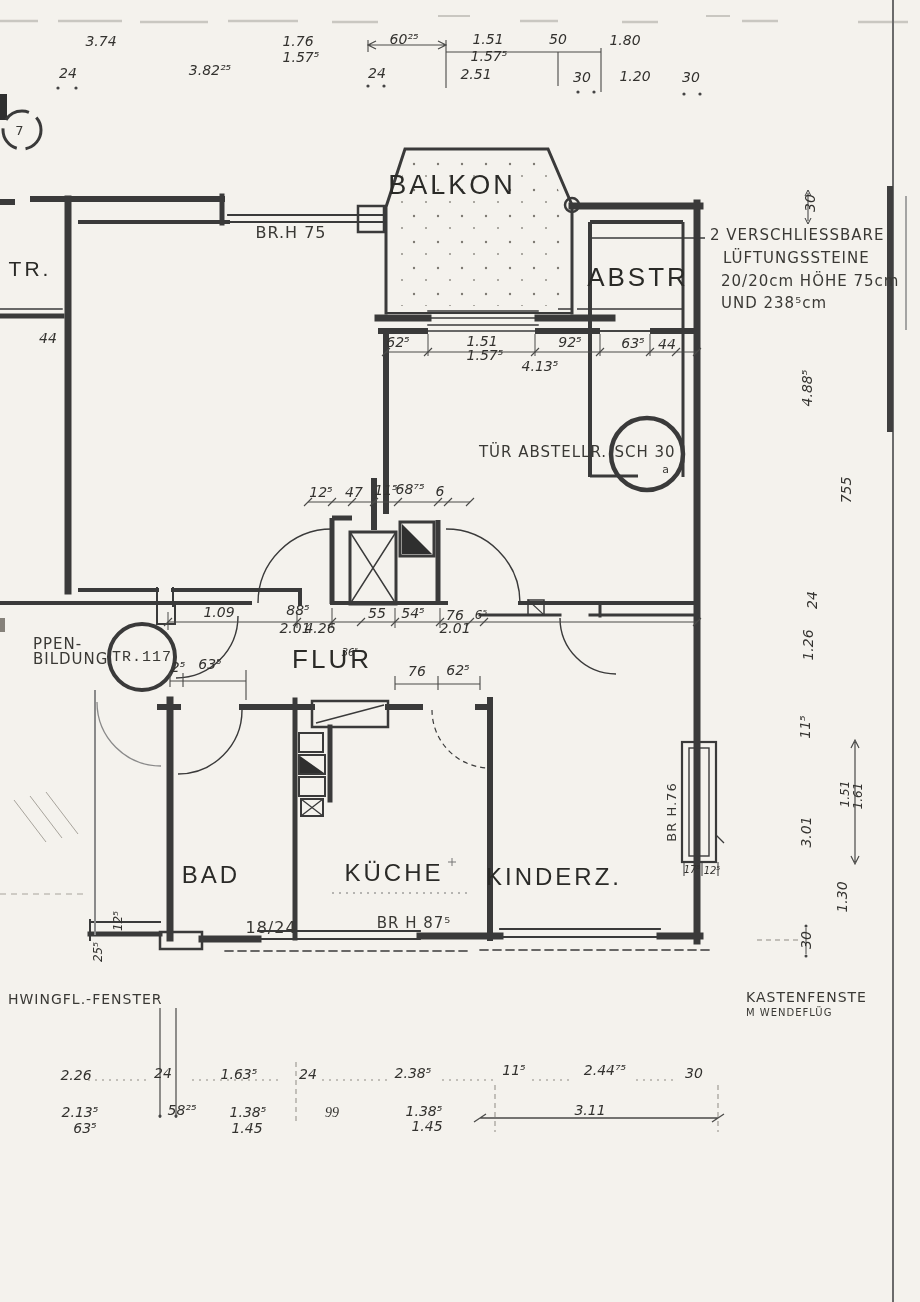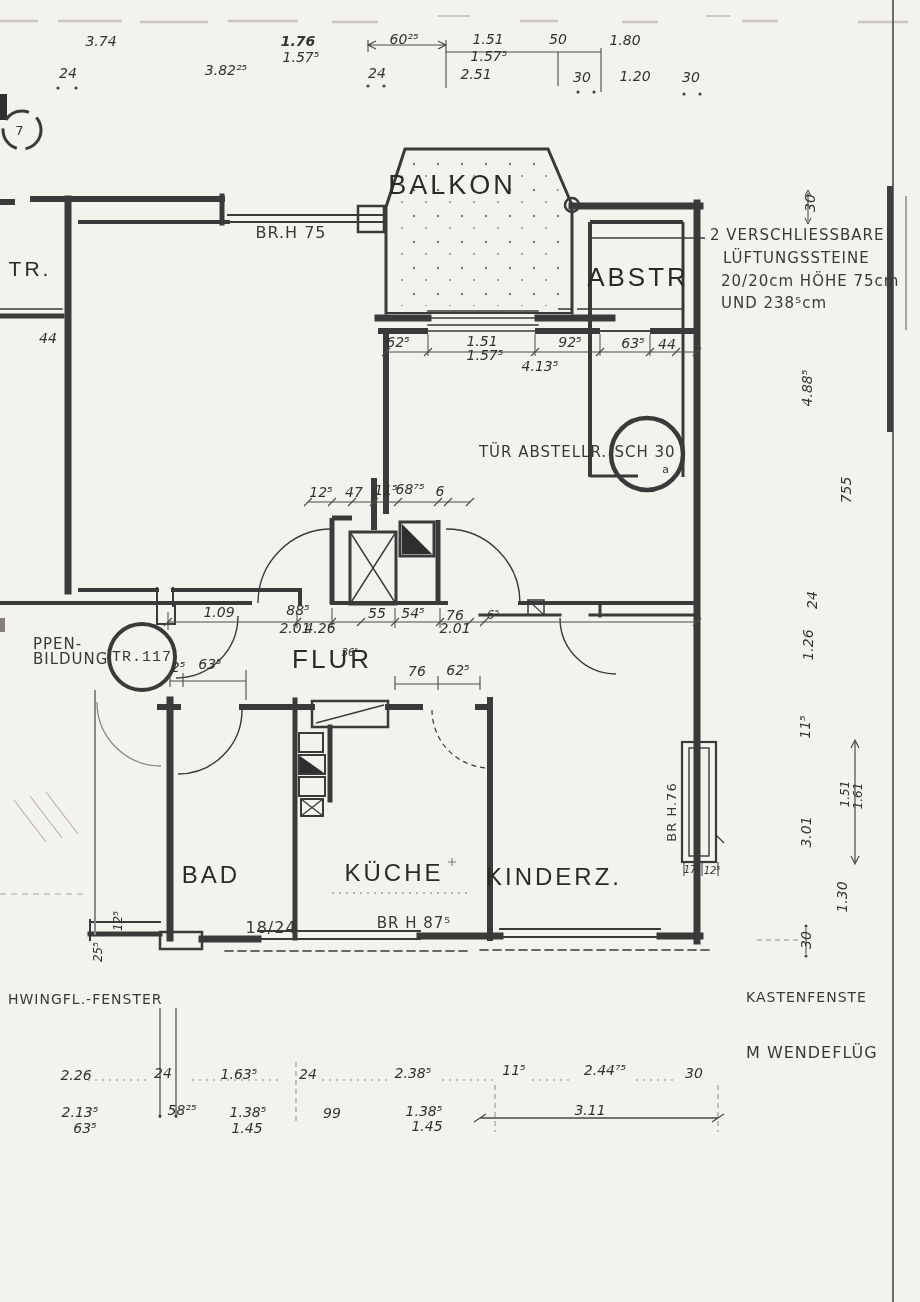--- a/index.html
+++ b/index.html
@@ -219,36 +219,36 @@
       <div class="lbl ann left" style="left: 721px; top: 281px; font-size: 15px; transform: translate(0px, -50%) rotate(0deg);">20/20cm HÖHE 75cm</div>
       <div class="lbl ann left" style="left: 721px; top: 303px; font-size: 15px; transform: translate(0px, -50%) rotate(0deg);">UND 238⁵cm</div>
       <div class="lbl ann" style="left: 543px; top: 452px; font-size: 15px; transform: translate(-50%, -50%) rotate(0deg);">TÜR ABSTELLR.</div>
       <div class="lbl ann" style="left: 645px; top: 452px; font-size: 15px; transform: translate(-50%, -50%) rotate(0deg);">SCH 30</div>
       <div class="lbl ann" style="left: 666px; top: 469px; font-size: 11px; transform: translate(-50%, -50%) rotate(0deg);">a</div>
       <div class="lbl ann" style="left: 142px; top: 657px; font-size: 15px; transform: translate(-50%, -50%) rotate(0deg); font-family: Liberation Mono, monospace;">TR.117</div>
       <div class="lbl ann left" style="left: 33px; top: 644px; font-size: 15px; transform: translate(0px, -50%) rotate(0deg);">PPEN-</div>
       <div class="lbl ann left" style="left: 33px; top: 659px; font-size: 15px; transform: translate(0px, -50%) rotate(0deg);">BILDUNG</div>
       <div class="lbl ann left" style="left: 8px; top: 999px; font-size: 14px; transform: translate(0px, -50%) rotate(0deg);">HWINGFL.-FENSTER</div>
       <div class="lbl ann left" style="left: 746px; top: 997px; font-size: 14px; transform: translate(0px, -50%) rotate(0deg);">KASTENFENSTE</div>
-      <div class="lbl ann left" style="left: 746px; top: 1013px; font-size: 16px; transform: translate(0px, -50%) rotate(0deg); margin-top: 40px;">M WENDEFLÜG</div>
+      <div class="lbl ann left" style="left: 746px; top: 1013px; font-size: 10px; transform: translate(0px, -50%) rotate(0deg);">M WENDEFLÜG</div>
       <div class="lbl ann" style="left: 671px; top: 812px; font-size: 13px; transform: translate(-50%, -50%) rotate(-90deg);">BR H.76</div>
       <div class="lbl ann" style="left: 414px; top: 923px; font-size: 15px; transform: translate(-50%, -50%) rotate(0deg);">BR H 87⁵</div>
       <div class="lbl ann" style="left: 271px; top: 928px; font-size: 16px; transform: translate(-50%, -50%) rotate(0deg);">18/24</div>
       <div class="lbl " style="left: 48px; top: 338px; font-size: 14px; transform: translate(-50%, -50%) rotate(0deg);">44</div>
       <div class="lbl ann" style="left: 20px; top: 130px; font-size: 13px; transform: translate(-50%, -50%) rotate(0deg);">7</div>
       <div class="lbl " style="left: 101px; top: 41px; font-size: 14px; transform: translate(-50%, -50%) rotate(0deg);">3.74</div>
-      <div class="lbl " style="left: 298px; top: 41px; font-size: 14px; transform: translate(-50%, -50%) rotate(0deg); font-weight: bold;">1.76</div>
+      <div class="lbl " style="left: 298px; top: 41px; font-size: 14px; transform: translate(-50%, -50%) rotate(0deg);">1.76</div>
       <div class="lbl " style="left: 301px; top: 57px; font-size: 14px; transform: translate(-50%, -50%) rotate(0deg);">1.57⁵</div>
       <div class="lbl " style="left: 404px; top: 39px; font-size: 14px; transform: translate(-50%, -50%) rotate(0deg);">60²⁵</div>
       <div class="lbl " style="left: 488px; top: 39px; font-size: 14px; transform: translate(-50%, -50%) rotate(0deg);">1.51</div>
       <div class="lbl " style="left: 489px; top: 56px; font-size: 14px; transform: translate(-50%, -50%) rotate(0deg);">1.57⁵</div>
       <div class="lbl " style="left: 558px; top: 39px; font-size: 14px; transform: translate(-50%, -50%) rotate(0deg);">50</div>
       <div class="lbl " style="left: 625px; top: 40px; font-size: 14px; transform: translate(-50%, -50%) rotate(0deg);">1.80</div>
       <div class="lbl " style="left: 68px; top: 73px; font-size: 14px; transform: translate(-50%, -50%) rotate(0deg);">24</div>
-      <div class="lbl " style="left: 226px; top: 70px; font-size: 14px; transform: translate(-50%, -50%) rotate(0deg);">3.82²⁵</div>
+      <div class="lbl " style="left: 210px; top: 70px; font-size: 14px; transform: translate(-50%, -50%) rotate(0deg);">3.82²⁵</div>
       <div class="lbl " style="left: 377px; top: 73px; font-size: 14px; transform: translate(-50%, -50%) rotate(0deg);">24</div>
       <div class="lbl " style="left: 476px; top: 74px; font-size: 14px; transform: translate(-50%, -50%) rotate(0deg);">2.51</div>
       <div class="lbl " style="left: 582px; top: 77px; font-size: 14px; transform: translate(-50%, -50%) rotate(0deg);">30</div>
       <div class="lbl " style="left: 635px; top: 76px; font-size: 14px; transform: translate(-50%, -50%) rotate(0deg);">1.20</div>
       <div class="lbl " style="left: 691px; top: 77px; font-size: 14px; transform: translate(-50%, -50%) rotate(0deg);">30</div>
       <div class="lbl " style="left: 398px; top: 342px; font-size: 14px; transform: translate(-50%, -50%) rotate(0deg);">62⁵</div>
       <div class="lbl " style="left: 482px; top: 341px; font-size: 14px; transform: translate(-50%, -50%) rotate(0deg);">1.51</div>
       <div class="lbl " style="left: 485px; top: 355px; font-size: 14px; transform: translate(-50%, -50%) rotate(0deg);">1.57⁵</div>
       <div class="lbl " style="left: 570px; top: 342px; font-size: 14px; transform: translate(-50%, -50%) rotate(0deg);">92⁵</div>
       <div class="lbl " style="left: 633px; top: 343px; font-size: 14px; transform: translate(-50%, -50%) rotate(0deg);">63⁵</div>
@@ -258,21 +258,21 @@
       <div class="lbl " style="left: 354px; top: 492px; font-size: 14px; transform: translate(-50%, -50%) rotate(0deg);">47</div>
       <div class="lbl " style="left: 386px; top: 490px; font-size: 14px; transform: translate(-50%, -50%) rotate(0deg);">11⁵</div>
       <div class="lbl " style="left: 410px; top: 489px; font-size: 14px; transform: translate(-50%, -50%) rotate(0deg);">68⁷⁵</div>
       <div class="lbl " style="left: 440px; top: 491px; font-size: 14px; transform: translate(-50%, -50%) rotate(0deg);">6</div>
       <div class="lbl " style="left: 219px; top: 612px; font-size: 14px; transform: translate(-50%, -50%) rotate(0deg);">1.09</div>
       <div class="lbl " style="left: 298px; top: 610px; font-size: 14px; transform: translate(-50%, -50%) rotate(0deg);">88⁵</div>
       <div class="lbl " style="left: 350px; top: 613px; font-size: 10px; transform: translate(-50%, -50%) rotate(0deg); margin-top: 40px;">36⁵</div>
       <div class="lbl " style="left: 377px; top: 613px; font-size: 14px; transform: translate(-50%, -50%) rotate(0deg);">55</div>
       <div class="lbl " style="left: 413px; top: 613px; font-size: 14px; transform: translate(-50%, -50%) rotate(0deg);">54⁵</div>
       <div class="lbl " style="left: 455px; top: 615px; font-size: 14px; transform: translate(-50%, -50%) rotate(0deg);">76</div>
-      <div class="lbl " style="left: 481px; top: 615px; font-size: 12px; transform: translate(-50%, -50%) rotate(0deg); margin-left: 12px;">6⁵</div>
+      <div class="lbl " style="left: 481px; top: 615px; font-size: 12px; transform: translate(-50%, -50%) rotate(0deg);">6⁵</div>
       <div class="lbl " style="left: 295px; top: 628px; font-size: 14px; transform: translate(-50%, -50%) rotate(0deg);">2.01</div>
       <div class="lbl " style="left: 320px; top: 628px; font-size: 14px; transform: translate(-50%, -50%) rotate(0deg);">4.26</div>
       <div class="lbl " style="left: 455px; top: 628px; font-size: 14px; transform: translate(-50%, -50%) rotate(0deg);">2.01</div>
       <div class="lbl " style="left: 178px; top: 667px; font-size: 14px; transform: translate(-50%, -50%) rotate(0deg);">2⁵</div>
       <div class="lbl " style="left: 210px; top: 664px; font-size: 14px; transform: translate(-50%, -50%) rotate(0deg);">63⁵</div>
       <div class="lbl " style="left: 417px; top: 671px; font-size: 14px; transform: translate(-50%, -50%) rotate(0deg);">76</div>
       <div class="lbl " style="left: 458px; top: 670px; font-size: 14px; transform: translate(-50%, -50%) rotate(0deg);">62⁵</div>
       <div class="lbl " style="left: 692px; top: 870px; font-size: 10px; transform: translate(-50%, -50%) rotate(0deg);">17⁸</div>
       <div class="lbl " style="left: 712px; top: 871px; font-size: 10px; transform: translate(-50%, -50%) rotate(0deg);">12⁵</div>
       <div class="lbl " style="left: 118px; top: 921px; font-size: 12px; transform: translate(-50%, -50%) rotate(-90deg);">12⁵</div>
@@ -292,21 +292,21 @@
       <div class="lbl " style="left: 163px; top: 1073px; font-size: 14px; transform: translate(-50%, -50%) rotate(0deg);">24</div>
       <div class="lbl " style="left: 239px; top: 1074px; font-size: 14px; transform: translate(-50%, -50%) rotate(0deg);">1.63⁵</div>
       <div class="lbl " style="left: 308px; top: 1074px; font-size: 14px; transform: translate(-50%, -50%) rotate(0deg);">24</div>
       <div class="lbl " style="left: 413px; top: 1073px; font-size: 14px; transform: translate(-50%, -50%) rotate(0deg);">2.38⁵</div>
       <div class="lbl " style="left: 514px; top: 1070px; font-size: 14px; transform: translate(-50%, -50%) rotate(0deg);">11⁵</div>
       <div class="lbl " style="left: 605px; top: 1070px; font-size: 14px; transform: translate(-50%, -50%) rotate(0deg);">2.44⁷⁵</div>
       <div class="lbl " style="left: 694px; top: 1073px; font-size: 14px; transform: translate(-50%, -50%) rotate(0deg);">30</div>
       <div class="lbl " style="left: 80px; top: 1112px; font-size: 14px; transform: translate(-50%, -50%) rotate(0deg);">2.13⁵</div>
       <div class="lbl " style="left: 182px; top: 1110px; font-size: 14px; transform: translate(-50%, -50%) rotate(0deg);">58²⁵</div>
       <div class="lbl " style="left: 248px; top: 1112px; font-size: 14px; transform: translate(-50%, -50%) rotate(0deg);">1.38⁵</div>
-      <div class="lbl " style="left: 332px; top: 1113px; font-size: 14px; transform: translate(-50%, -50%) rotate(0deg);">99</div>
+      <div class="lbl " style="left: 332px; top: 1113px; font-size: 14px; transform: translate(-50%, -50%) rotate(0deg); font-family: Liberation Serif, serif;">99</div>
       <div class="lbl " style="left: 424px; top: 1111px; font-size: 14px; transform: translate(-50%, -50%) rotate(0deg);">1.38⁵</div>
       <div class="lbl " style="left: 590px; top: 1110px; font-size: 14px; transform: translate(-50%, -50%) rotate(0deg);">3.11</div>
       <div class="lbl " style="left: 85px; top: 1128px; font-size: 14px; transform: translate(-50%, -50%) rotate(0deg);">63⁵</div>
       <div class="lbl " style="left: 247px; top: 1128px; font-size: 14px; transform: translate(-50%, -50%) rotate(0deg);">1.45</div>
       <div class="lbl " style="left: 427px; top: 1126px; font-size: 14px; transform: translate(-50%, -50%) rotate(0deg);">1.45</div>
     </div>
 
 </div>
 
 </body></html>

